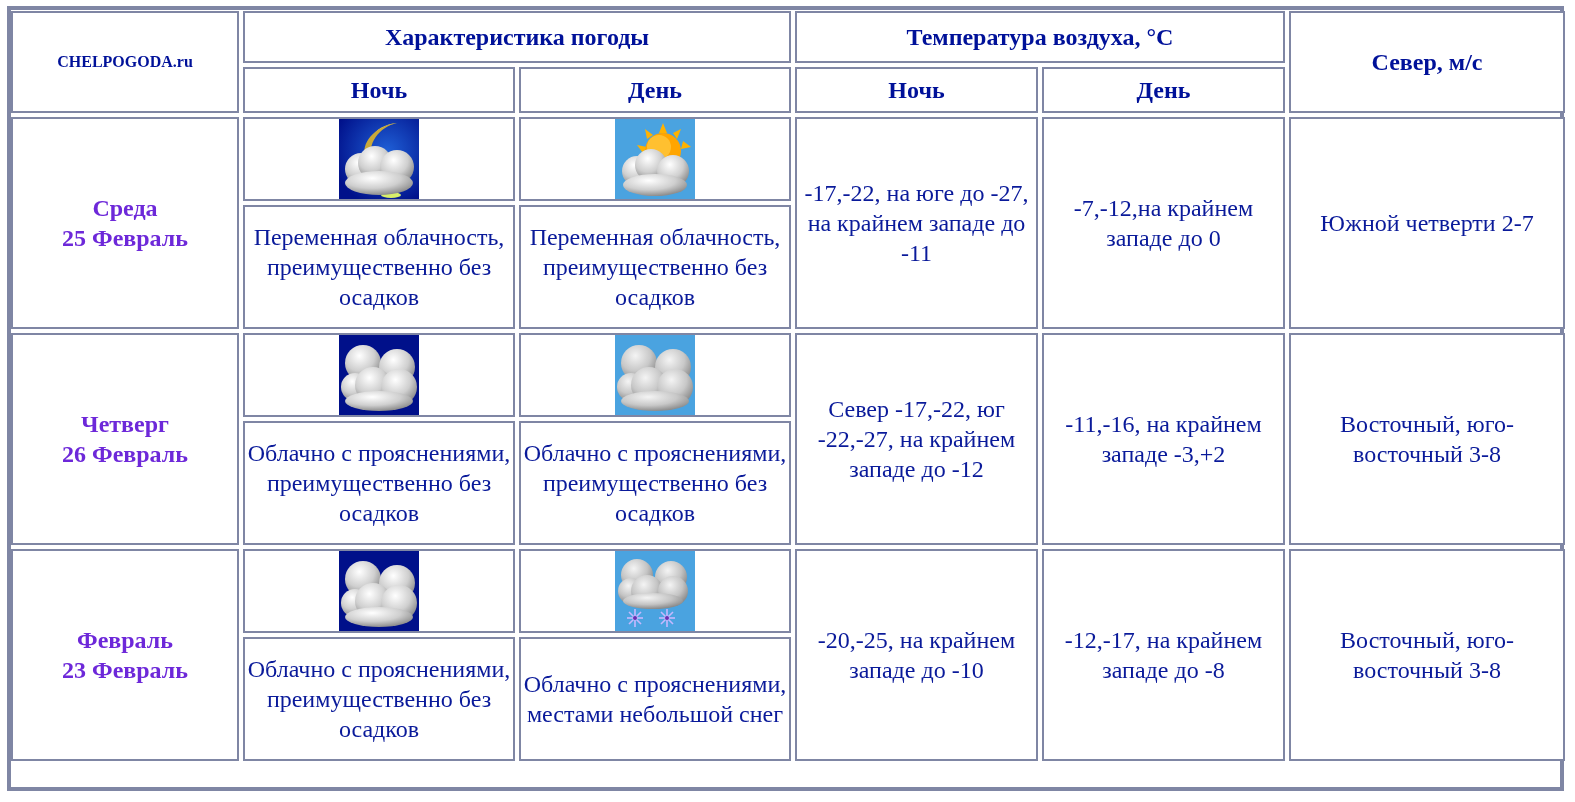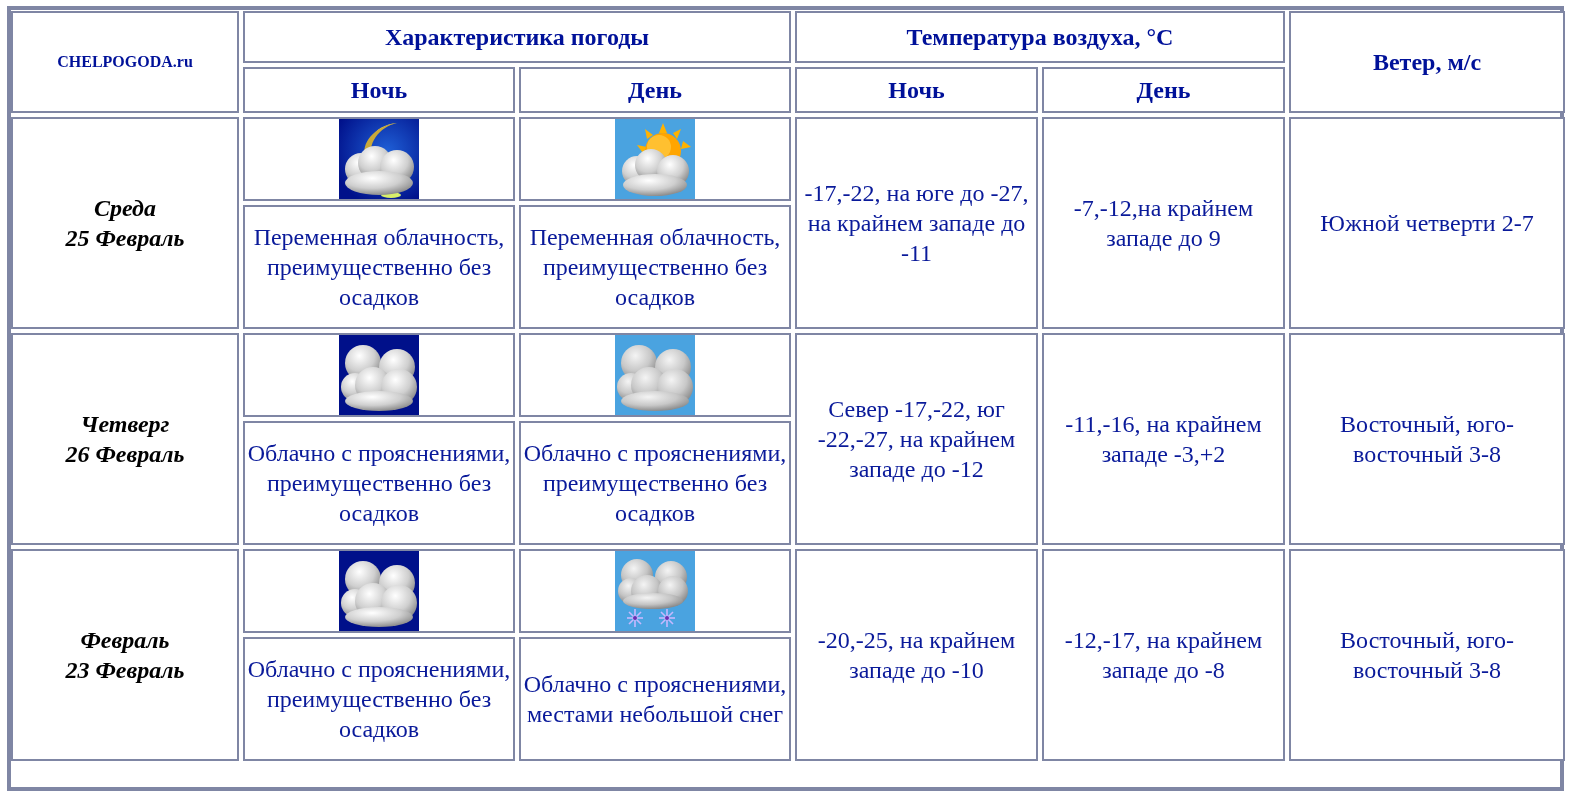--- a/index.html
+++ b/index.html
@@ -22,21 +22,21 @@
   table.wx td {
     border: 2px solid #7f86a4;
     background: #fff;
     text-align: center;
     vertical-align: middle;
     padding: 0 2px;
     box-sizing: border-box;
   }
   .hdr { font-weight: bold; font-size: 24px; color: #001199; margin-left: 20px; }
   .brand { font-weight: bold; font-size: 16px; color: #001199; }
-  .day { font-weight: bold; font-size: 24px; line-height: 30px; color: #000000; font-style: italic; }
+  .day { font-weight: bold; font-size: 24px; line-height: 30px; color: #6d28d9; }
   .txt { font-size: 24px; line-height: 30px; color: #0a1a9a; }
   .iconcell { height: 84px; }
   .icon {
     width: 80px; height: 80px; display: inline-block; vertical-align: middle;
     position: relative; overflow: hidden;
   }
   .icon svg { display: block; width: 80px; height: 80px; }
 </style>
 </head>
 <body>
@@ -52,21 +52,21 @@
     <col style="width:243px">
     <col style="width:276px">
   </colgroup>
   <tbody>
       <tr style="height:49px">
     <td rowspan="2" style="height:102px">
       <span class="brand">CHELPOGODA.ru</span>
     </td>
     <td colspan="2" class="hdr">Характеристика погоды</td>
     <td colspan="2" class="hdr">Температура воздуха, °С</td>
-    <td rowspan="2" class="hdr">Ветер, м/с</td>
+    <td rowspan="2" class="hdr">Север, м/с</td>
   </tr>
   <tr style="height:43px">
     <td class="hdr">Ночь</td>
     <td class="hdr">День</td>
     <td class="hdr">Ночь</td>
     <td class="hdr">День</td>
   </tr>
 
   <tr>
     <td rowspan="2" class="day">
@@ -119,21 +119,21 @@
           <circle cx="48" cy="32" r="18" fill="#ffa500"></circle>
           <circle cx="44" cy="28" r="12" fill="#ffc030"></circle>
           <circle cx="22" cy="52" r="15" fill="url(#cl2)"></circle>
           <circle cx="36" cy="46" r="16" fill="url(#cl2)"></circle>
           <circle cx="58" cy="52" r="16" fill="url(#cl2)"></circle>
           <ellipse cx="40" cy="66" rx="32" ry="11" fill="url(#cl2)"></ellipse>
         </svg>
       </span>
     </td>
     <td rowspan="2" class="txt">-17,-22, на юге до -27, на крайнем западе до -11</td>
-    <td rowspan="2" class="txt">-7,-12,на крайнем западе до 9</td>
+    <td rowspan="2" class="txt">-7,-12,на крайнем западе до 0</td>
     <td rowspan="2" class="txt">Южной четверти 2-7</td>
   </tr>
   <tr style="height:124px">
     <td class="txt">Переменная облачность, преимущественно без осадков</td>
     <td class="txt">Переменная облачность, преимущественно без осадков</td>
   </tr>
 
   <tr>
     <td rowspan="2" class="day">
       <div>Четверг</div>

